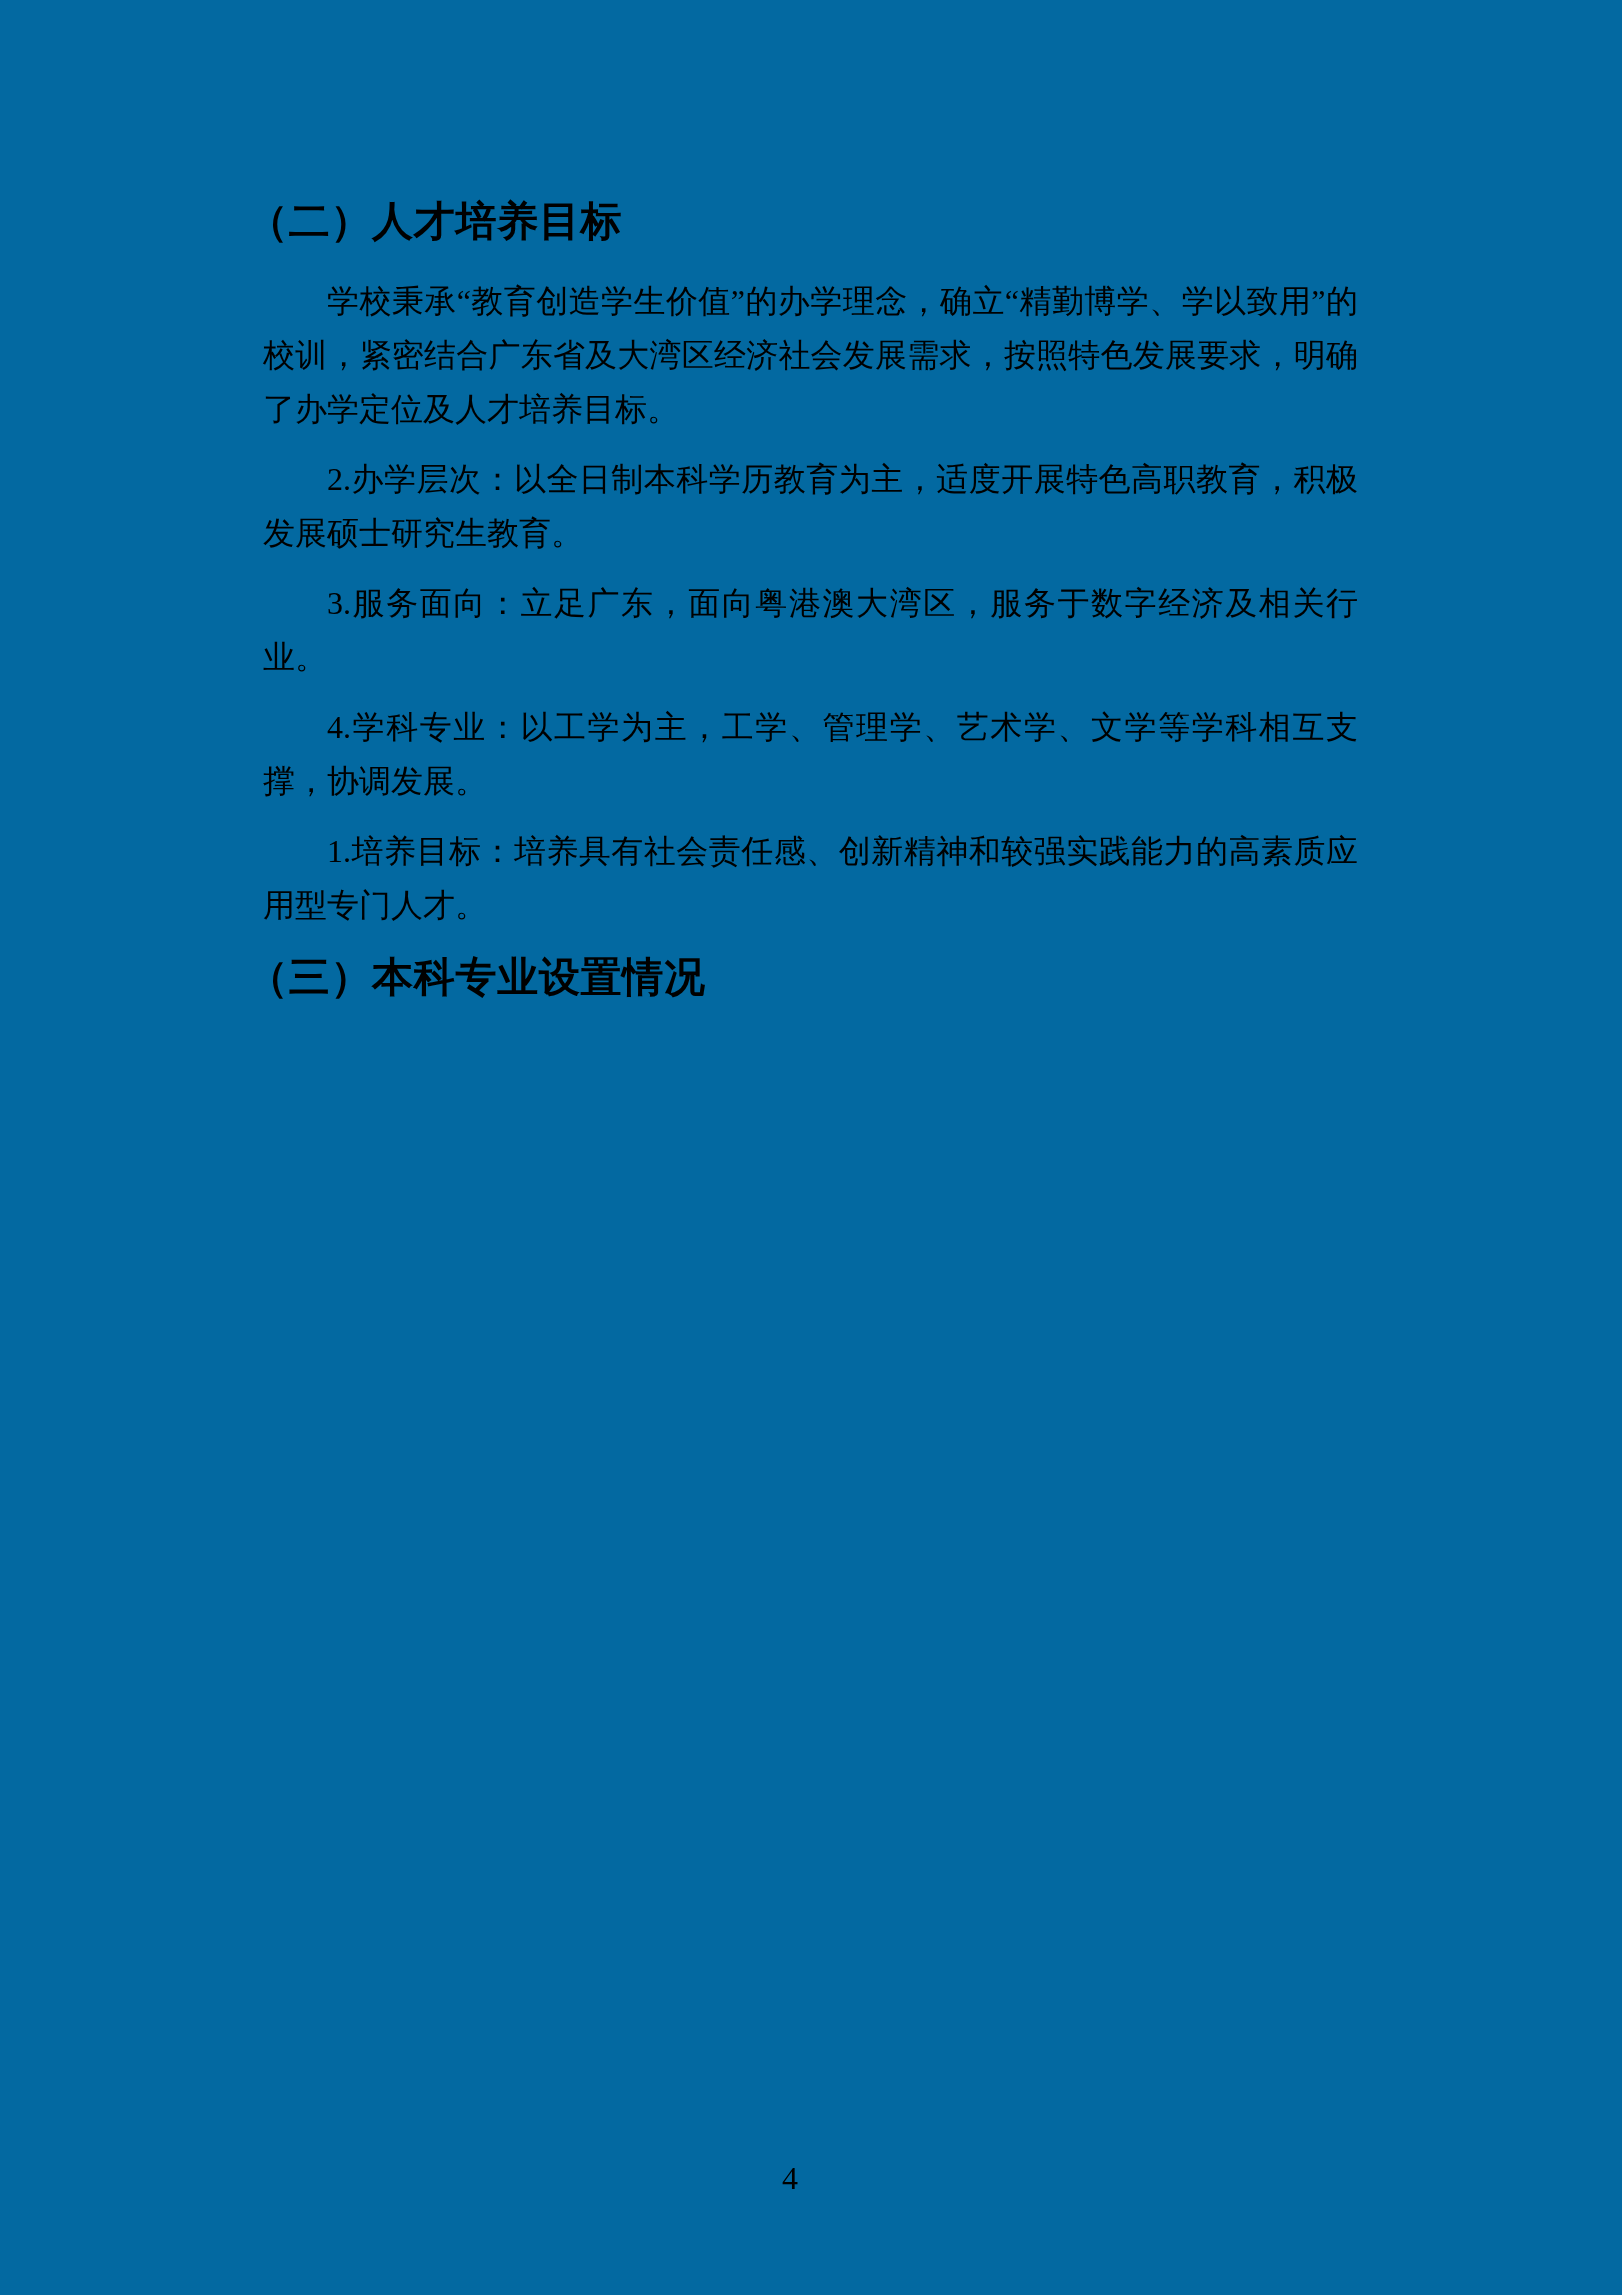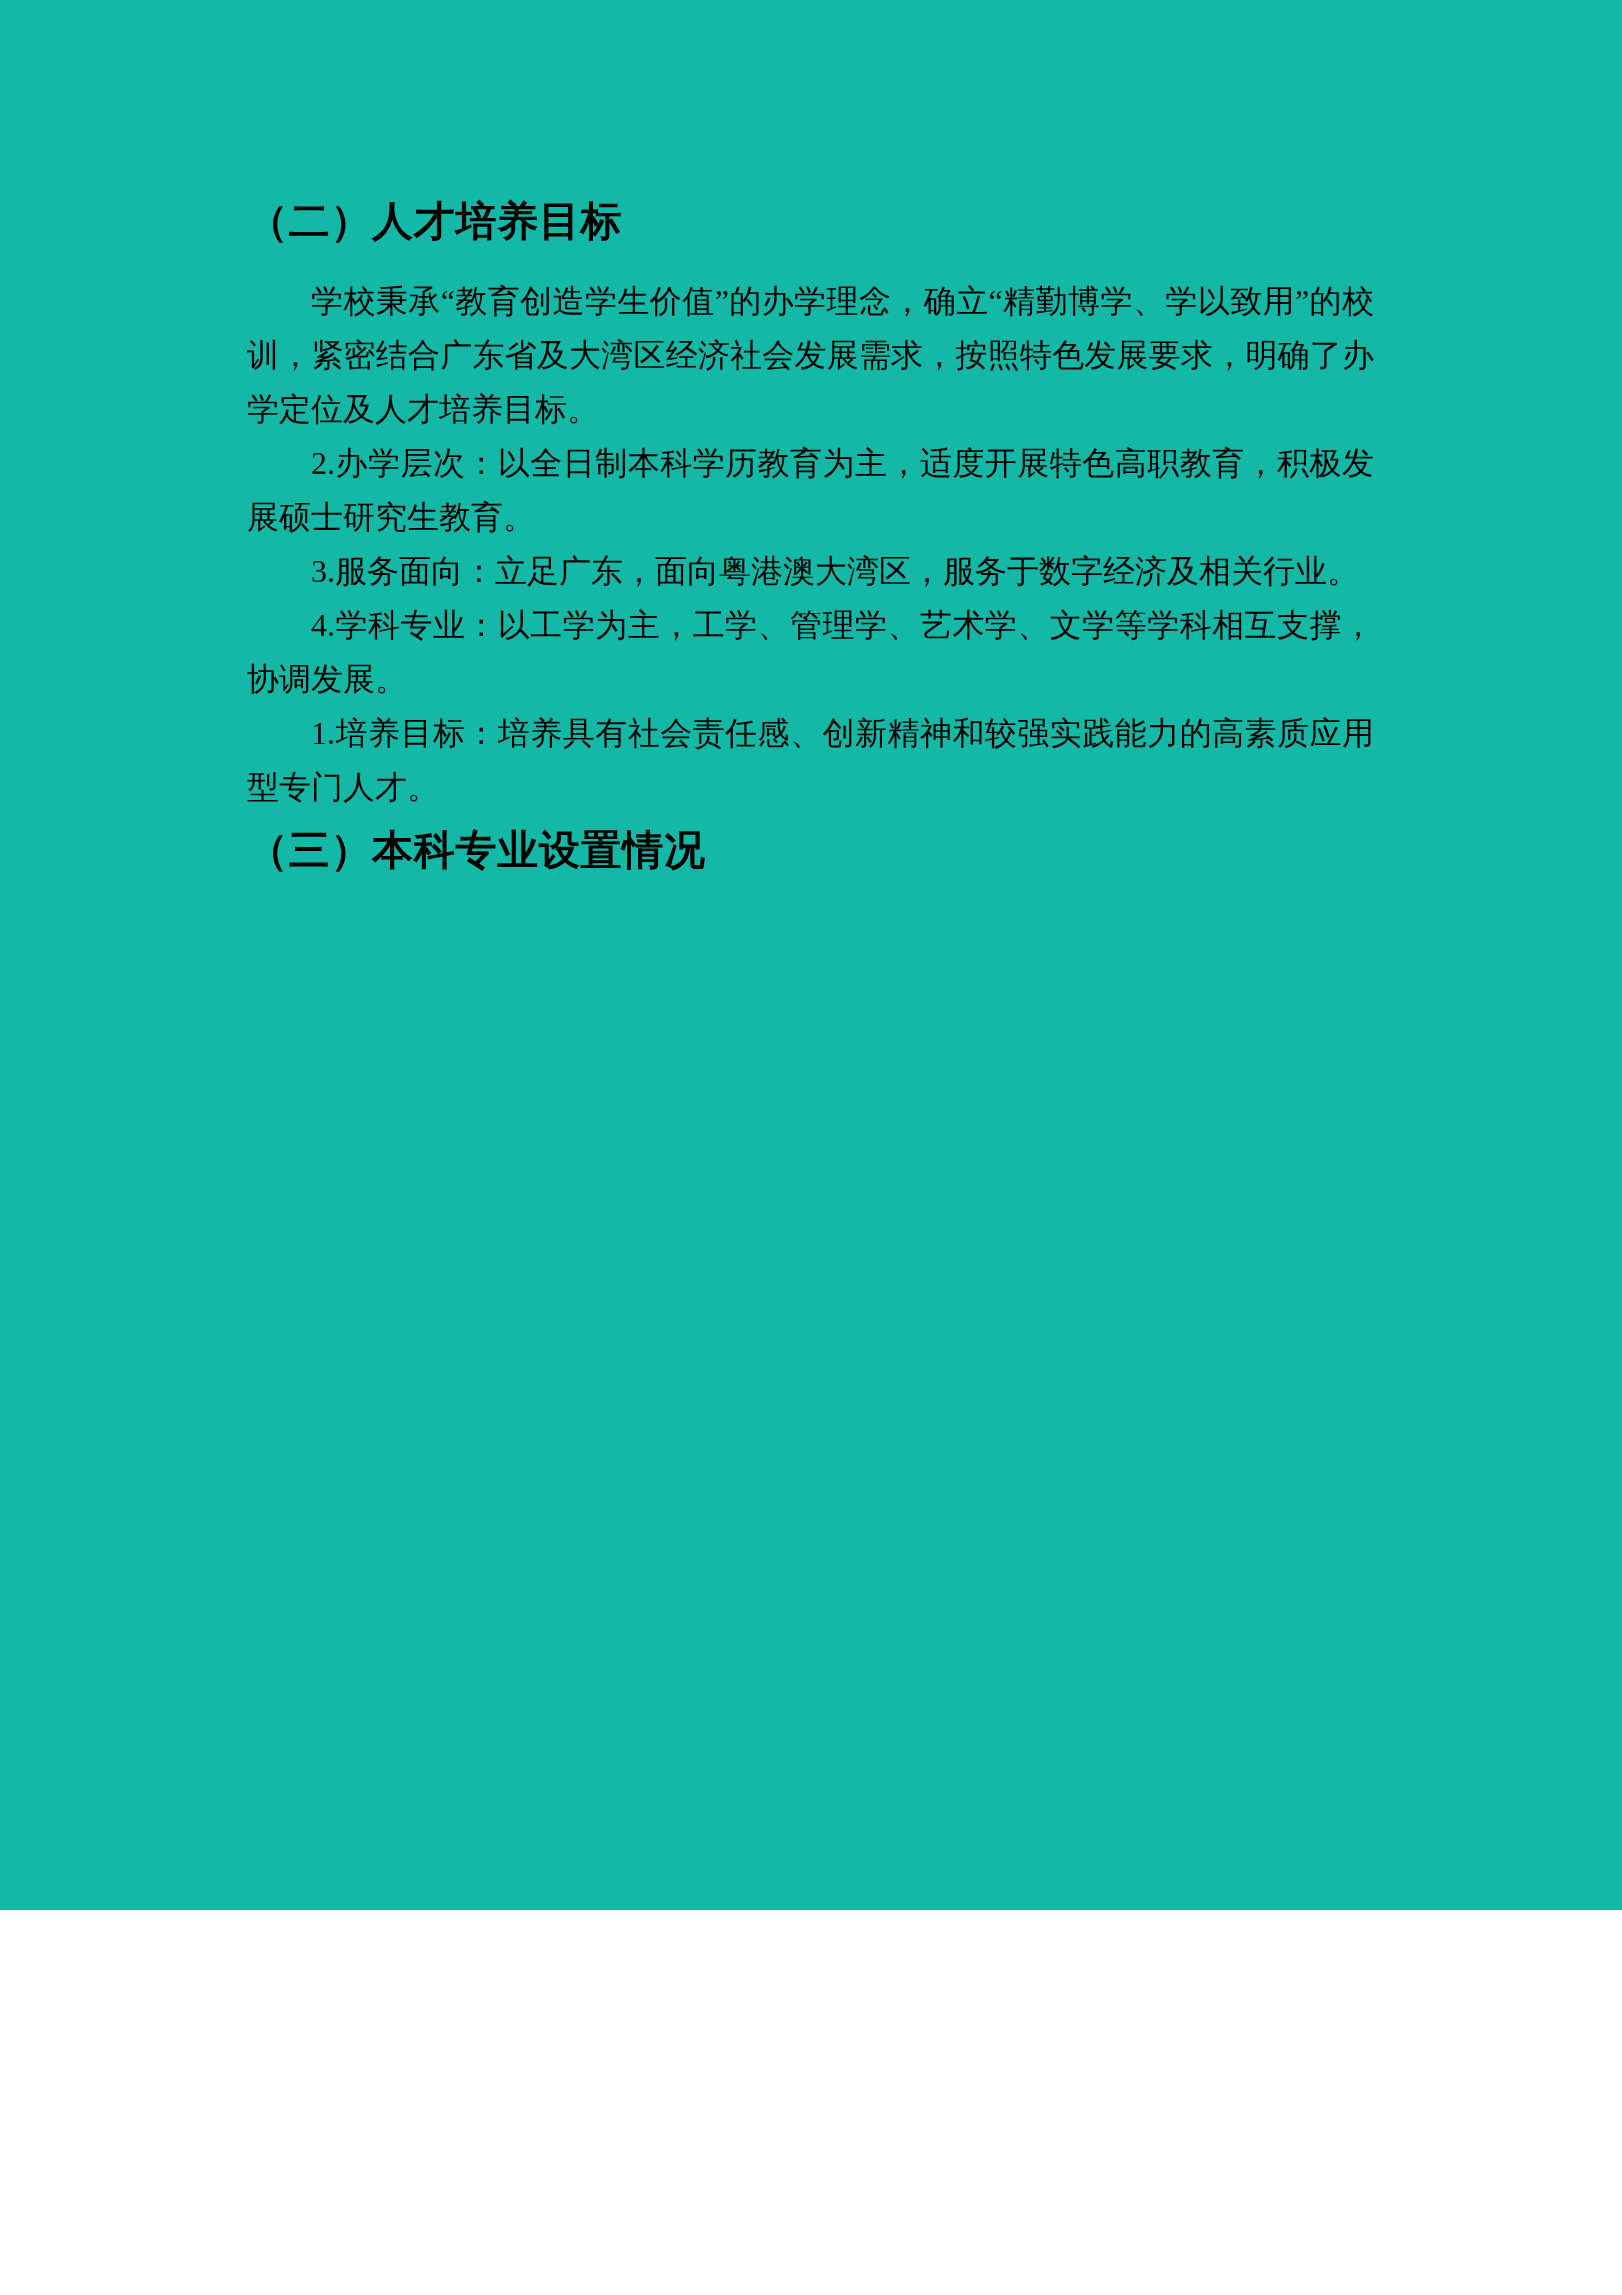--- a/index.html
+++ b/index.html
@@ -3,22 +3,22 @@
 <meta charset="utf-8">
 <style>
   html, body {
     margin: 0;
     padding: 0;
     background: #ffffff;
   }
   .page {
     position: relative;
     width: 1622px;
-    height: 1910px;
-    background: #14b8a6;
+    height: 2295px;
+    background: #0369a1;
     color: #000000;
     font-family: "Liberation Serif", "DejaVu Serif", serif;
     overflow: hidden;
   }
   .content {
     position: absolute;
     left: 247px;
     top: 192px;
     width: 1127px;
   }
@@ -30,21 +30,21 @@
     letter-spacing: 0.7px;
     margin: 0 0 24px 0;
     white-space: nowrap;
   }
   .heading.heading-second {
     margin: 7.2px 0 15.7px 0;
   }
   .para {
     font-size: 32px;
     line-height: 54px;
-    margin: 0;
+    margin: 16px;
     text-align: justify;
     text-indent: 64px;
     word-break: break-all;
   }
   .page-number {
     position: absolute;
     top: 2158px;
     left: 247px;
     width: 1086px;
     text-align: center;

